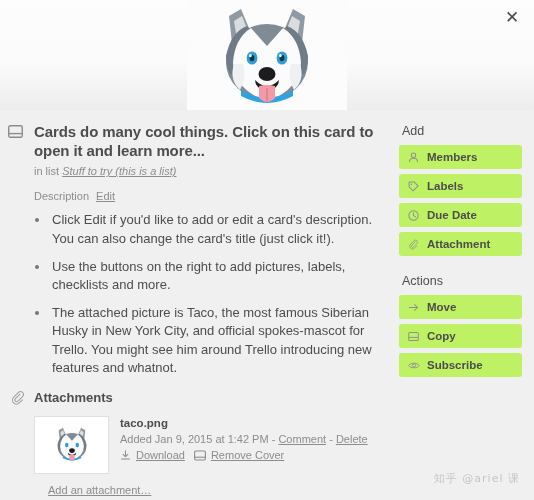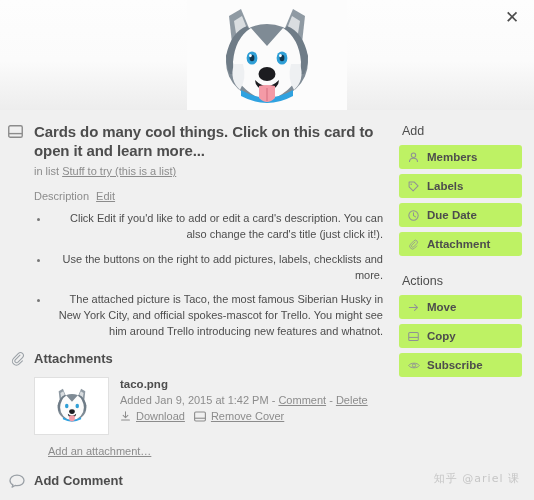--- a/index.html
+++ b/index.html
@@ -98,20 +98,21 @@
     letter-spacing: -0.1px;
   }
   .in-list {
     margin-top: 5px;
     font-size: 11px;
     color: #8c8c8c;
   }
   .in-list a {
     color: #8c8c8c;
     text-decoration: underline;
+    font-style: italic;
   }
 
   .desc-label-row {
     margin-top: 13px;
     margin-left: 26px;
     font-size: 11px;
     color: #8c8c8c;
   }
   .desc-label-row a {
     color: #8c8c8c;
@@ -120,25 +121,24 @@
   }
 
   
   .desc-list {
     margin: 9px 0 0 42px;
     padding: 0;
     list-style: disc;
     color: #4d4d4d;
   }
   .desc-list li {
-    font-size: 11px;
+    font-size: 13px;
     line-height: 1.43;
     margin-bottom: 9px;
     padding-left: 2px;
-    text-align: right;
   }
   .desc-list li::marker { color: #777; }
 
   
   .section-head {
     display: flex;
     align-items: center;
     gap: 8px;
     margin-top: 12px;
   }

